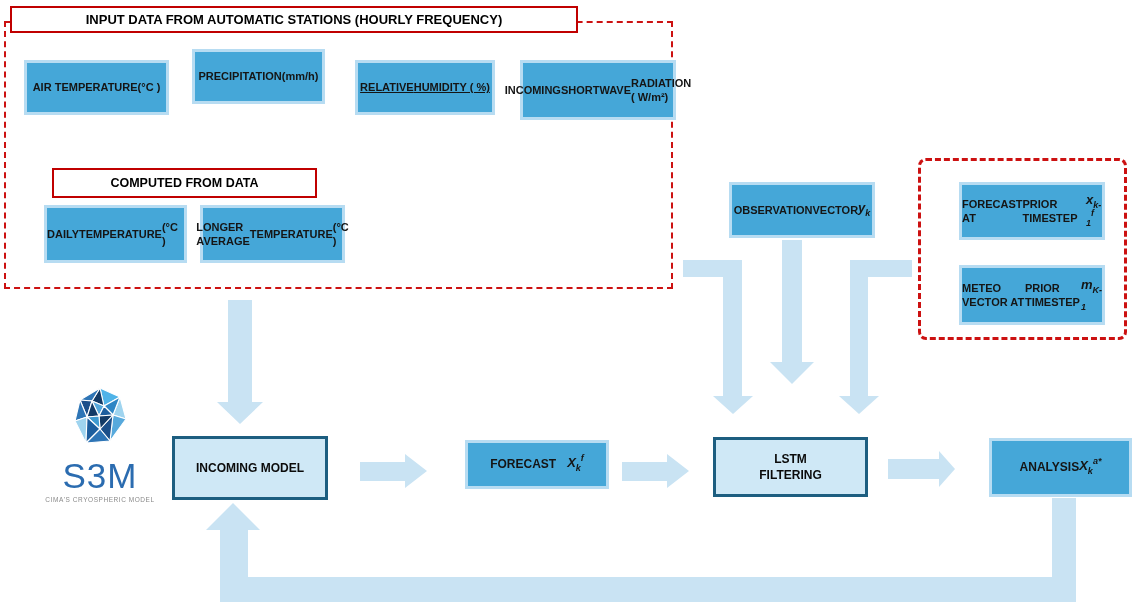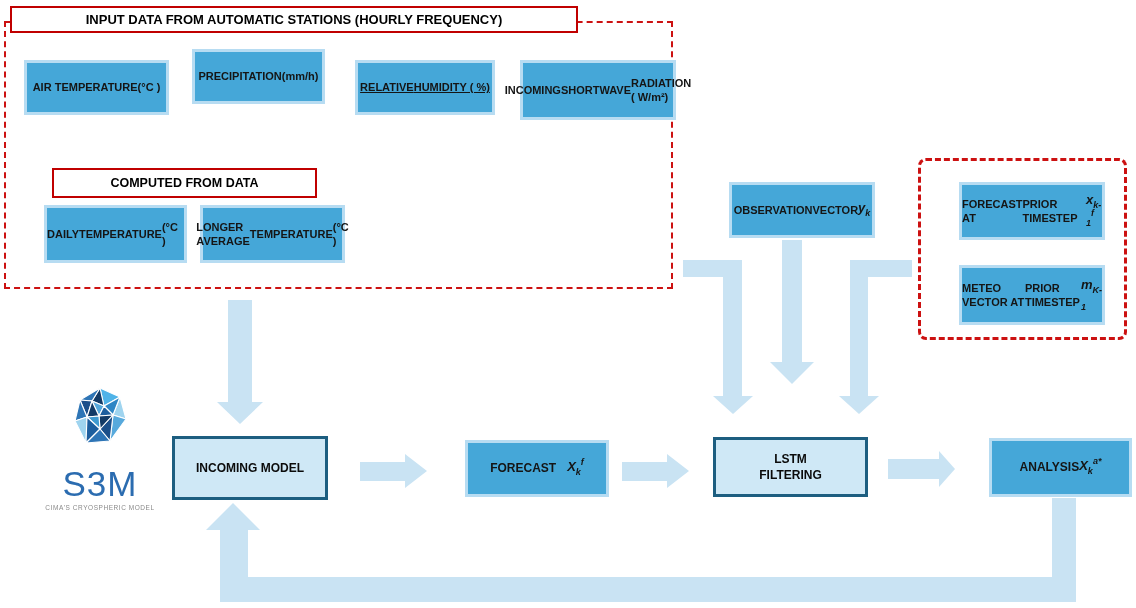--- a/index.html
+++ b/index.html
@@ -40,21 +40,21 @@
   .tri.right.short{border-top:18px solid transparent;border-bottom:18px solid transparent;border-left:16px solid #c9e3f3;}
   .tri.up{border-left:27px solid transparent;border-right:27px solid transparent;border-bottom:27px solid #c9e3f3;}
   
   .formula{font-style:italic;font-weight:bold;font-size:13px;line-height:1.1;}
   .formula sub{font-size:9px;font-style:italic;}
   .formula sup{font-size:9px;font-style:italic;position:relative;top:-1px;}
   
   .logo-wrap{position:absolute;left:44px;top:386px;width:112px;text-align:center;}
   .logo-name{
     font-size:35px;font-weight:400;color:#2b6cb0;letter-spacing:1px;line-height:1.0;
-    margin-top:12px;
+    margin-top:4px;
   }
   .logo-tagline{font-size:6.5px;letter-spacing:0.55px;color:#8a8a8a;margin-top:3px;white-space:nowrap;}
 </style>
 </head>
 <body>
 
 <div class="stage">
 
   <div class="dashed-region" style="left:4px;top:21px;width:669px;height:268px;"></div>
   <div class="dashed-region thick" style="left:918px;top:158px;width:209px;height:182px;"></div>
@@ -108,21 +108,21 @@
   </div>
   <div class="box-blue" style="left:947px;top:265px;width:146px;height:60px;z-index:2;">
     <span>METEO VECTOR AT</span>
     <span>PRIOR TIMESTEP</span>
     <span class="formula"><span>m</span><sub>K-1</sub></span>
   </div>
 
   <div class="box-light" style="left:172px;top:436px;width:156px;height:64px;">
     <span>INCOMING MODEL</span>
   </div>
-  <div class="box-blue" style="left:453px;top:440px;width:144px;height:57px;font-size:12px;gap:11px;">
+  <div class="box-blue" style="left:453px;top:440px;width:144px;height:49px;font-size:12px;gap:11px;">
     <span>FORECAST</span>
     <span class="formula"><span>X</span><sub>k</sub><sup>f</sup></span>
   </div>
   <div class="box-light" style="left:713px;top:437px;width:155px;height:60px;">
     <span>LSTM</span>
     <span>FILTERING</span>
   </div>
   <div class="box-blue" style="left:977px;top:438px;width:143px;height:59px;font-size:12px;">
     <span>ANALYSIS</span>
     <span class="formula"><span>X</span><sub>k</sub><sup>a*</sup></span>

